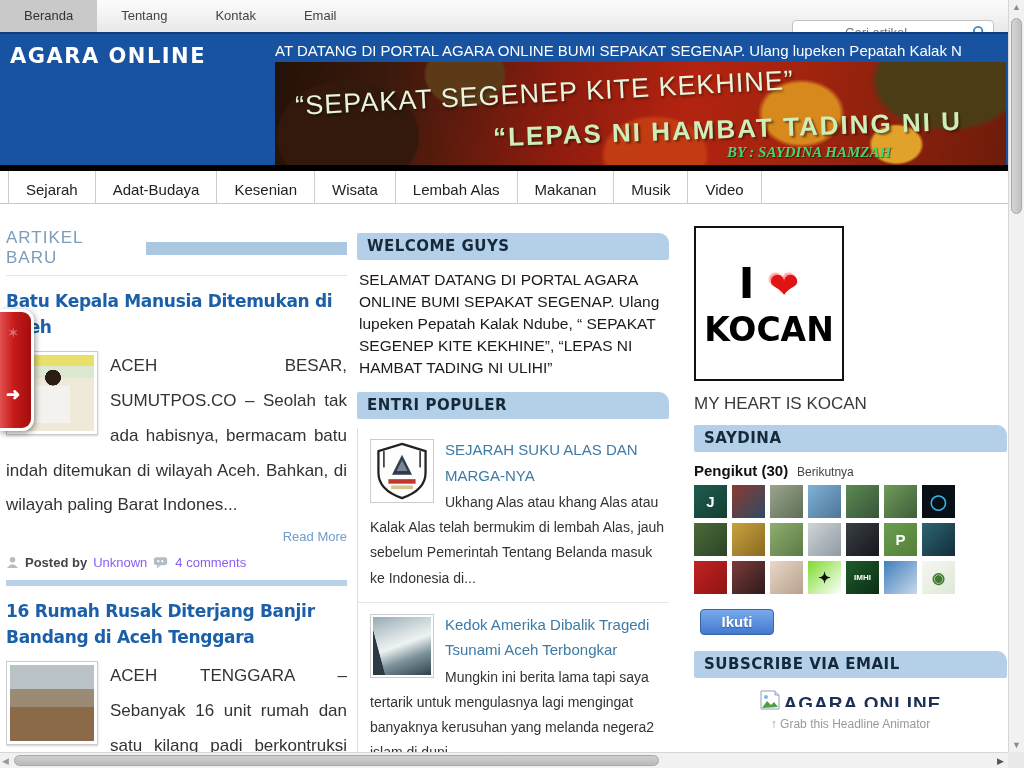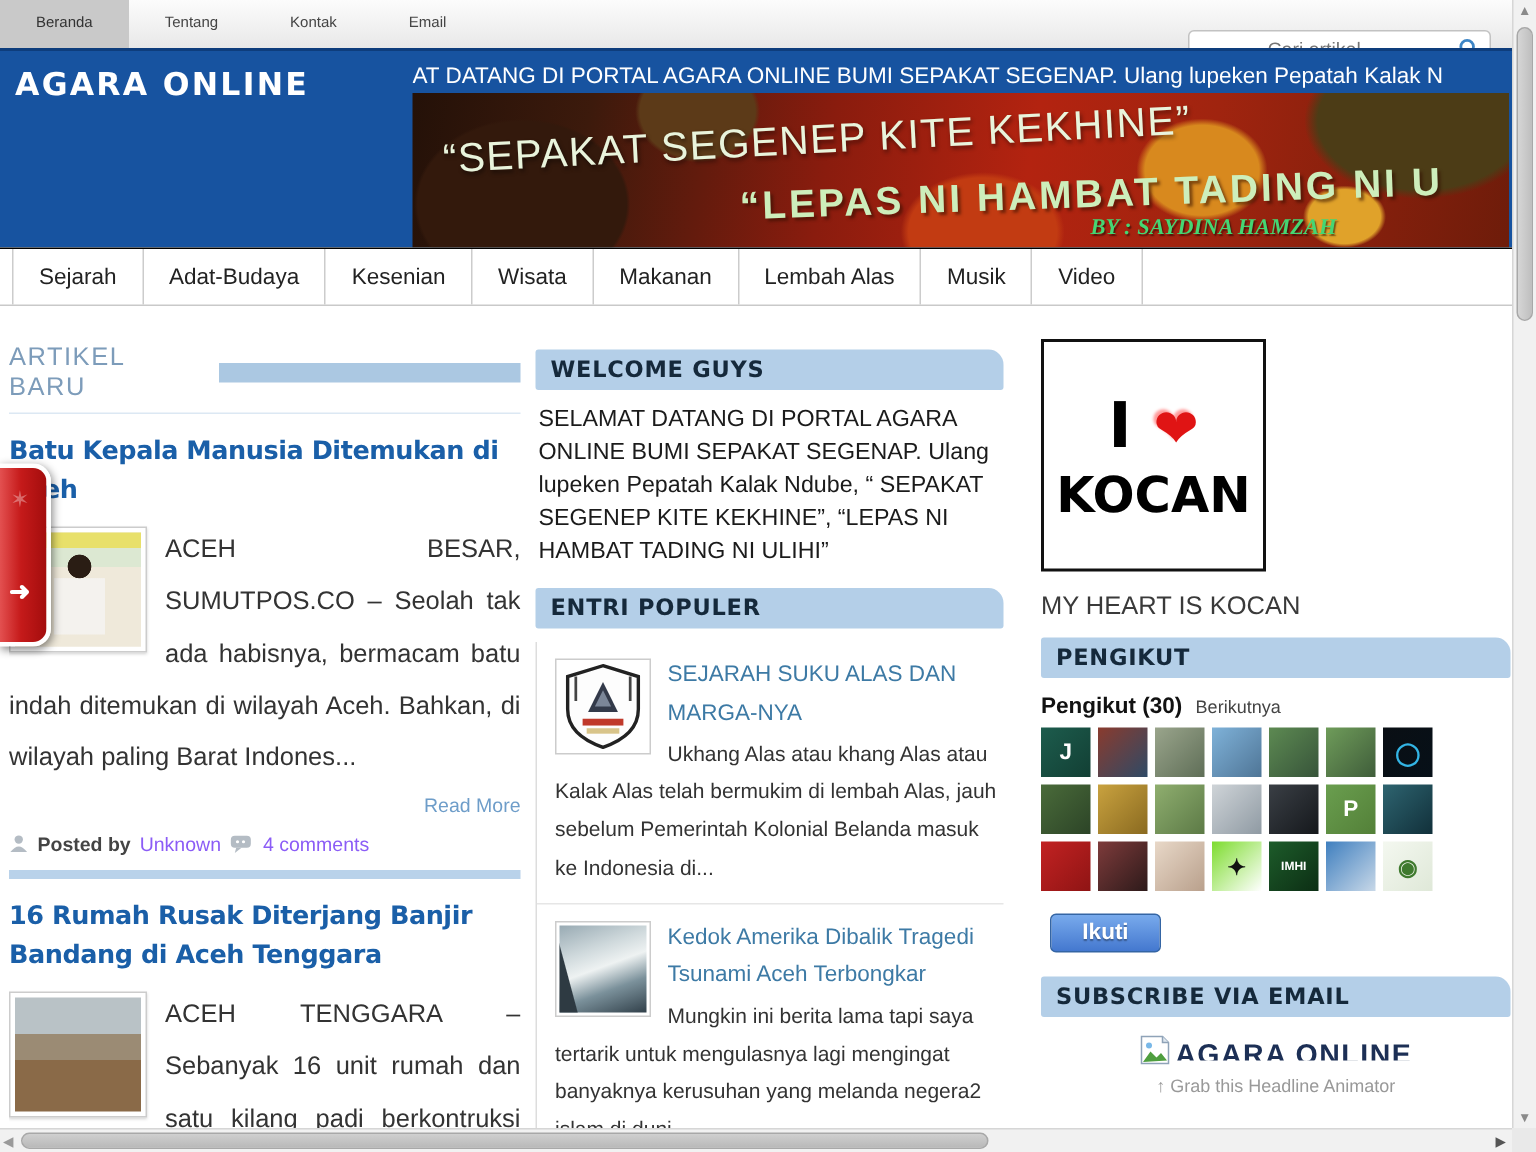--- a/index.html
+++ b/index.html
@@ -3,21 +3,21 @@
 <meta charset="utf-8">
 <style>
   * { margin:0; padding:0; box-sizing:border-box; }
   html,body { width:1024px; height:768px; }
   body { position:relative; overflow:hidden; background:#fff;
          font-family:"Liberation Sans", sans-serif; color:#333; }
 
   
   .topbar { position:absolute; left:0; top:0; width:1008px; height:32px;
             background:linear-gradient(#fcfcfc,#e8e8e8); display:flex; align-items:stretch; }
-  .tab { padding:0 24px; line-height:32px; font-size:10px; color:#444; cursor:pointer; }
+  .tab { padding:0 24px; line-height:32px; font-size:13px; color:#444; cursor:pointer; }
   .tab.active { background:#c9c9c9; color:#333; }
   .searchbox { position:absolute; right:14px; top:20px; width:202px; height:36px;
                background:#fff; border:1px solid #c2c2c2; border-radius:4px; }
   .searchbox input { position:absolute; left:6px; top:1px; width:165px; height:20px; border:none;
                      outline:none; font-size:13px; color:#888; text-align:center; background:transparent;
                      font-family:"Liberation Sans",sans-serif;}
   .search-ic { position:absolute; right:6px; top:4px; width:15px; height:15px; }
 
   
   .header { position:absolute; left:0; top:32px; width:1008px; height:133px;
@@ -37,21 +37,21 @@
               linear-gradient(100deg,#241108 0%,#3c1a0c 16%,#8a1c0e 38%,#b32310 56%,#a0240f 72%,#6e1c0a 100%); }
   .banner-l1 { position:absolute; left:20px; top:16px; font-size:27px; color:#e9f4dc;
                letter-spacing:1px; transform:rotate(-3deg); text-shadow:1px 2px 3px rgba(0,0,0,.45); }
   .banner-l2 { position:absolute; left:218px; top:52px; font-size:26px; font-weight:bold; color:#cdeebb;
                letter-spacing:2px; transform:rotate(-2deg); text-shadow:2px 2px 2px rgba(50,15,0,.55); }
   .banner-by { position:absolute; left:452px; top:82px; font-size:15px; font-style:italic; font-weight:bold;
                color:#45d673; font-family:"Liberation Serif",serif; text-shadow:1px 1px 1px rgba(0,0,0,.5); }
 
   
   .nav { position:absolute; left:0; top:165px; width:1008px; height:39px; background:#fff;
-         border-top:1px solid #000000; border-bottom:1px solid #c9c9c9; display:flex; padding-left:8px; }
+         border-top:6px solid #000000; border-bottom:1px solid #c9c9c9; display:flex; padding-left:8px; }
   .nav-item { padding:0 17px; line-height:37px; font-size:15px; color:#222;
               border-right:1px solid #ccc; cursor:pointer; }
   .nav-item:first-child { border-left:1px solid #ccc; }
 
   
   #left-col  { position:absolute; left:6px;  top:228px; width:341px; }
   #mid-col   { position:absolute; left:357px; top:233px; width:312px; }
   #right-col { position:absolute; left:694px; top:226px; width:313px; }
 
   
@@ -166,22 +166,22 @@
     <div class="banner-l2">“LEPAS NI HAMBAT TADING NI U</div>
     <div class="banner-by">BY : SAYDINA HAMZAH</div>
   </div>
 </div>
 
 <div class="nav">
   <div class="nav-item">Sejarah</div>
   <div class="nav-item">Adat-Budaya</div>
   <div class="nav-item">Kesenian</div>
   <div class="nav-item">Wisata</div>
+  <div class="nav-item">Lembah Alas</div>
   <div class="nav-item">Makanan</div>
-  <div class="nav-item">Lembah Alas</div>
   <div class="nav-item">Musik</div>
   <div class="nav-item">Video</div>
 </div>
 
 <div id="left-col">
   <div class="akb-row">
     <span class="akb-title">ARTIKEL BARU</span>
     <span class="akb-bar"></span>
   </div>
 
@@ -238,21 +238,21 @@
           <path d="M32 2 L58 10 V34 Q58 53 32 62 Q6 53 6 34 V10 Z" fill="#fdfdfd" stroke="#222" stroke-width="2.5"></path>
           <path d="M32 14 l11 22 h-22 z" fill="#333a4a"></path>
           <path d="M32 20 l6 12 h-12 z" fill="#7b8698"></path>
           <rect x="17" y="41" width="30" height="5" fill="#c0392b"></rect>
           <rect x="20" y="48" width="24" height="4" fill="#d8c48a"></rect>
           <path d="M12 10 v18" stroke="#444" stroke-width="2"></path>
           <path d="M52 10 v18" stroke="#444" stroke-width="2"></path>
         </svg>
       </div>
       <div class="pop-title">SEJARAH SUKU ALAS DAN MARGA-NYA</div>
-      <div class="pop-snippet">Ukhang Alas atau khang Alas atau Kalak Alas telah bermukim di lembah Alas, jauh sebelum Pemerintah Kolonial Belanda masuk ke Indonesia di...</div>
+      <div class="pop-snippet">Ukhang Alas atau khang Alas atau Kalak Alas telah bermukim di lembah Alas, jauh sebelum Pemerintah Tentang Belanda masuk ke Indonesia di...</div>
     </div>
     <div class="pop-entry">
       <div class="pop-thumb">
           <div class="thumb-fill t-coast"></div>
         </div>
       <div class="pop-title">Kedok Amerika Dibalik Tragedi Tsunami Aceh Terbongkar</div>
       <div class="pop-snippet">Mungkin ini berita lama tapi saya tertarik untuk mengulasnya lagi mengingat banyaknya kerusuhan yang melanda negera2 islam di duni...</div>
     </div>
 
   </div>
@@ -261,21 +261,21 @@
 <div id="right-col">
   <div class="kocan-box">
     <div class="kocan-top">
       <span>I</span>
       <span class="kocan-heart">❤</span>
     </div>
     <div class="kocan-word">KOCAN</div>
   </div>
   <div class="kocan-caption">MY HEART IS KOCAN</div>
 
-  <div class="sec-bar">PENGIKUT</div>
+  <div class="sec-bar">SAYDINA</div>
   <div class="followers-meta">
     <span class="fm-count">Pengikut (30)</span>
     <span class="fm-next">Berikutnya</span>
   </div>
   <div class="avatar-grid">
       <div class="avatar" style="background: linear-gradient(135deg, rgb(29, 92, 77), rgb(18, 63, 52)); color: rgb(255, 255, 255);">J</div>
       <div class="avatar" style="background: linear-gradient(135deg, rgb(138, 59, 46), rgb(46, 74, 102));"></div>
       <div class="avatar" style="background: linear-gradient(135deg, rgb(154, 165, 140), rgb(95, 110, 87));"></div>
       <div class="avatar" style="background: linear-gradient(135deg, rgb(127, 178, 217), rgb(79, 117, 150));"></div>
       <div class="avatar" style="background: linear-gradient(135deg, rgb(93, 138, 82), rgb(55, 84, 58));"></div>

